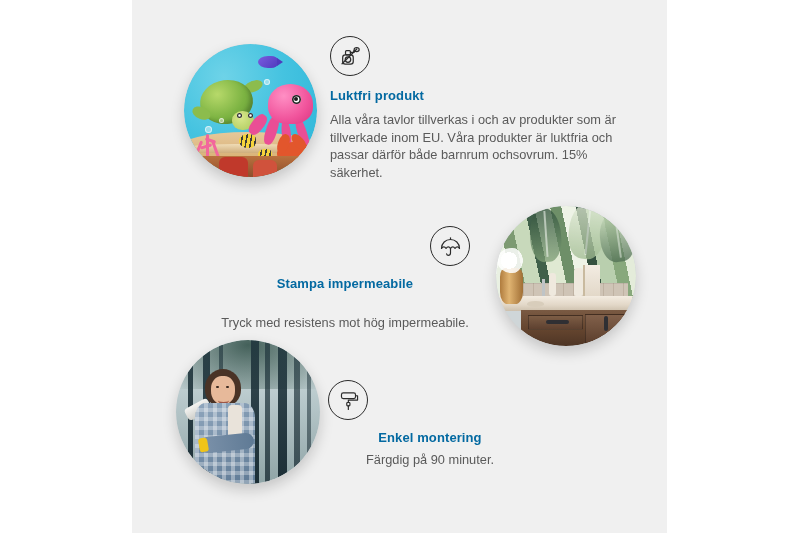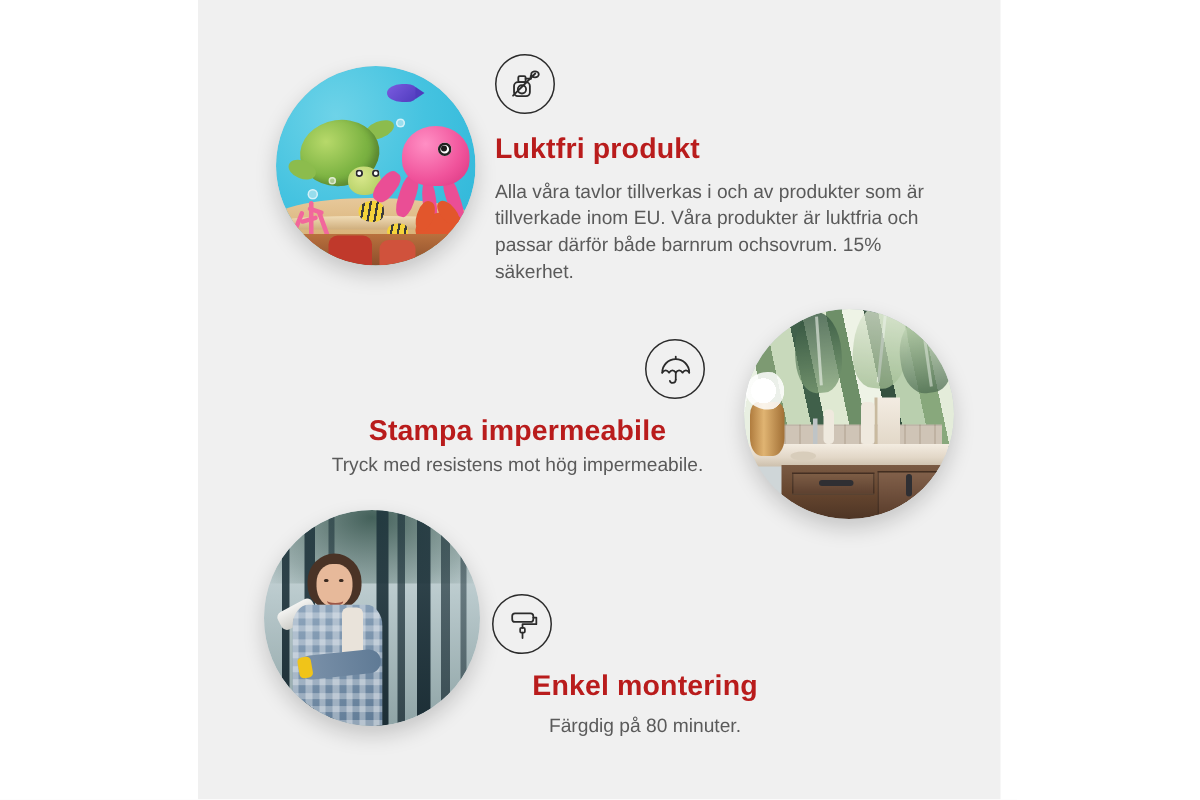--- a/index.html
+++ b/index.html
@@ -332,46 +332,46 @@
     width: 40px; height: 40px;
     border-radius: 50%;
     border: 1.6px solid #2b2b2b;
     display: flex; align-items: center; justify-content: center;
     box-sizing: border-box;
   }
   .circle-icon svg { display: block; }
 
   .feature h3 {
     margin: 0;
-    font-size: 19px;
+    font-size: 13px;
     font-weight: bold;
-    color: #b91c1c;
+    color: #0369a1;
     letter-spacing: .1px;
     line-height: 1.25;
   }
   .feature p {
     margin: 0;
     font-size: 12.8px;
     line-height: 17.6px;
     color: #5a5a5a;
   }
 
   
   #feature-odour { left: 330px; top: 36px; width: 300px; }
   #feature-odour .circle-icon { margin-bottom: 12px; }
   #feature-odour h3 { margin-bottom: 7px; }
 
   
   #feature-water { left: 200px; top: 226px; width: 290px; text-align: center; }
   #feature-water .icon-wrap { display: flex; justify-content: flex-end; padding-right: 20px; }
   #feature-water .circle-icon { margin-bottom: 10px; }
-  #feature-water h3 { margin-bottom: 1px; }
-
-  
-  #feature-mount { left: 300px; top: 396px; width: 260px; text-align: center; }
+  #feature-water h3 { margin-bottom: 22px; }
+
+  
+  #feature-mount { left: 300px; top: 380px; width: 260px; text-align: center; }
   #feature-mount .icon-wrap { display: flex; justify-content: flex-start; padding-left: 28px; }
   #feature-mount .circle-icon { margin-bottom: 10px; }
   #feature-mount h3 { margin-bottom: 5px; }
 </style>
 </head>
 <body>
 
 <div id="stage">
 
   <div id="panel"></div>
@@ -511,16 +511,16 @@
       <div class="circle-icon">
         <svg width="25" height="25" viewBox="0 0 32 32" fill="none" stroke="#2b2b2b" stroke-width="1.5" stroke-linecap="round" stroke-linejoin="round">
           <rect x="7" y="6.2" width="18" height="7.4" rx="2.4"></rect>
           <path d="M25 9.9 h2.6 v5.6 H15.8 v3.1"></path>
           <rect x="13.8" y="18.6" width="4" height="4.2" rx="1"></rect>
           <path d="M15.8 22.8 V27.4"></path>
         </svg>
       </div>
     </div>
     <h3>Enkel montering</h3>
-    <p>Färgdig på 80 minuter.</p>
+    <p>Färgdig på 90 minuter.</p>
   </div>
 
 </div>
 
 </body></html>

